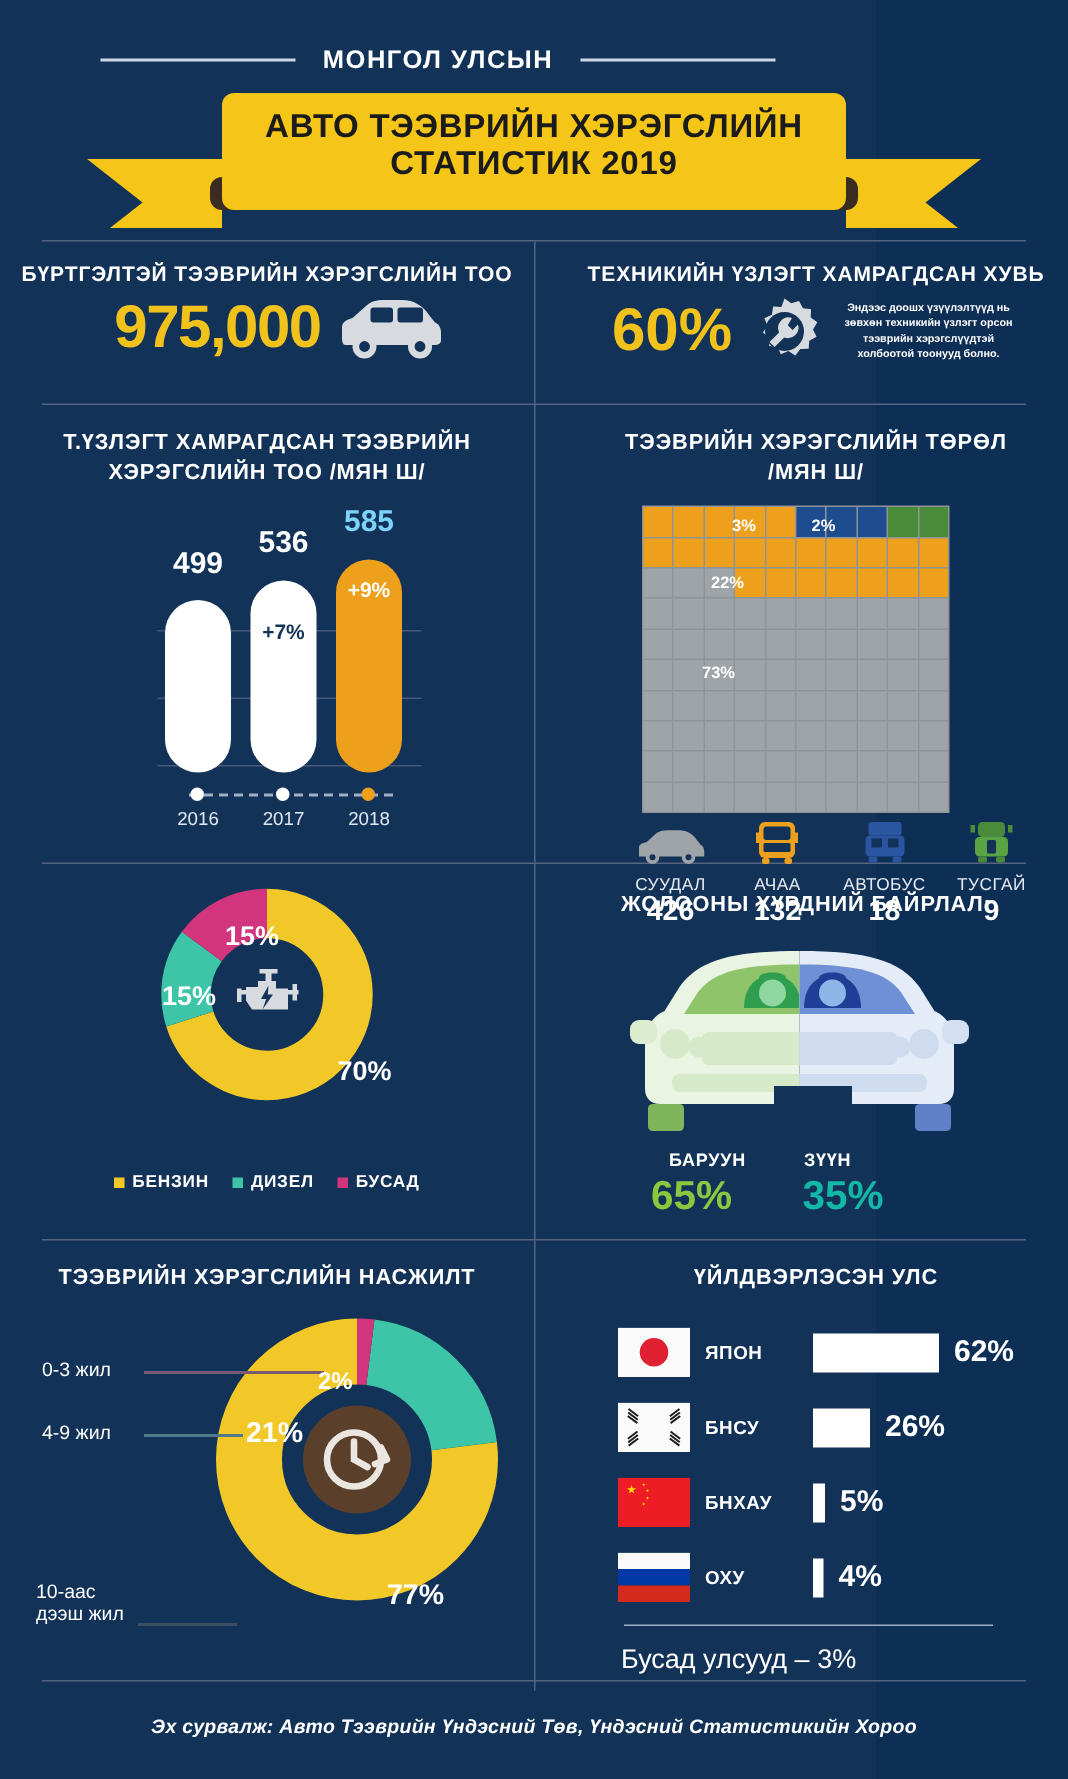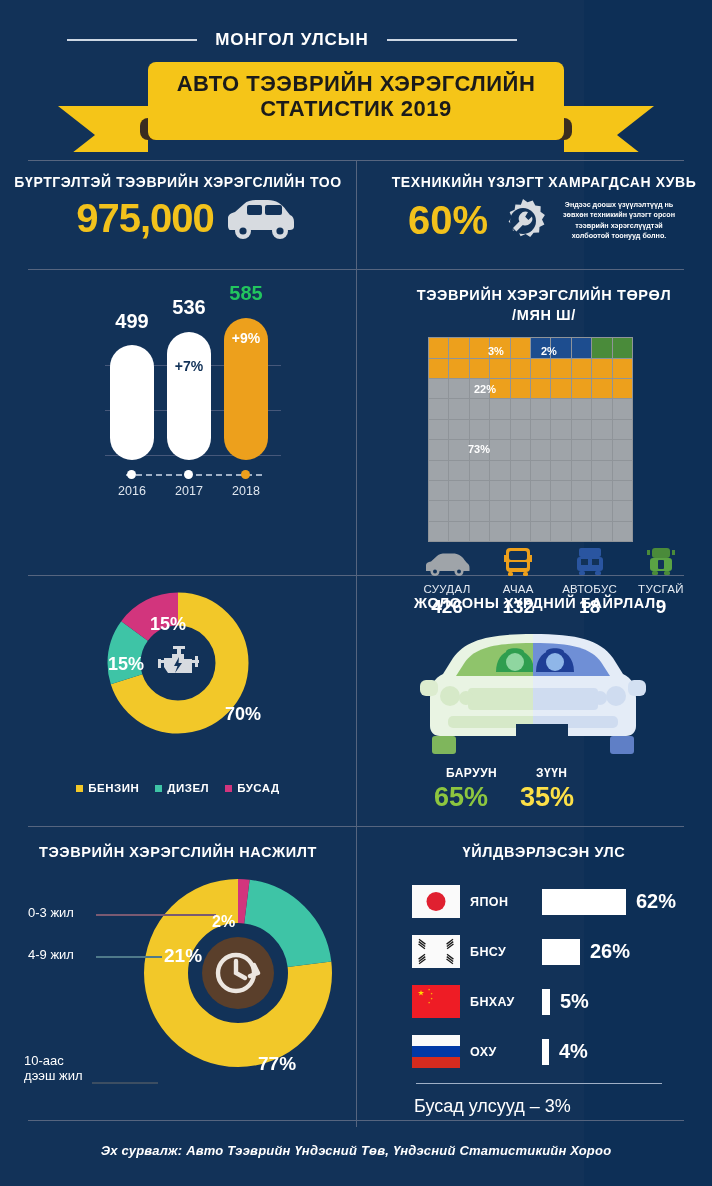--- a/index.html
+++ b/index.html
@@ -197,33 +197,37 @@
           </svg>
           <div class="note">Эндээс доошх үзүүлэлтүүд нь зөвхөн техникийн үзлэгт орсон тээврийн хэрэгслүүдтэй холбоотой тоонууд болно.</div>
         </div>
       </div>
     </div>
 
     <div class="hline"></div>
     <div class="row r2">
 
       <div class="cell cell-l">
+        <div class="sec-title">
+          <span>Т.ҮЗЛЭГТ ХАМРАГДСАН ТЭЭВРИЙН</span><br>
+          <span>ХЭРЭГСЛИЙН ТОО /МЯН Ш/</span>
+        </div>
 
         <div class="barchart">
           <div class="gridline" style="top:95px;"></div>
           <div class="gridline" style="top:140px;"></div>
           <div class="gridline" style="top:185px;"></div>
 
           <div class="bar bar-white" style="left:110px; top:75px; width:44px; height:115px;"></div>
           <div class="bar bar-white" style="left:167px; top:62px; width:44px; height:128px;"></div>
           <div class="bar bar-orange" style="left:224px; top:48px; width:44px; height:142px;"></div>
 
           <div class="bar-label" style="left:102px; top:40px; color:#ffffff;">499</div>
           <div class="bar-label" style="left:159px; top:26px; color:#ffffff;">536</div>
-          <div class="bar-label" style="left:216px; top:12px; color:#22c55e;">585</div>
+          <div class="bar-label" style="left:216px; top:12px; color:#7dd3fc;">585</div>
 
           <div class="bar-pct" style="left:159px; top:88px; color:#123258;">+7%</div>
           <div class="bar-pct" style="left:216px; top:60px; color:#ffffff;">+9%</div>
 
           <div class="axis-line" style="top:204px;"></div>
           <div class="axis-dot" style="left:127px; top:200px; background:#ffffff;"></div>
           <div class="axis-dot" style="left:184px; top:200px; background:#ffffff;"></div>
           <div class="axis-dot" style="left:241px; top:200px; background:#eda01c;"></div>
 
           <div class="axis-year" style="left:107px; top:214px;">2016</div>
@@ -486,21 +490,21 @@
               <path d="M118 44 C118 30 126 22 137 22 C148 22 156 30 156 44 Z" fill="#1f3f96"></path>
               <circle cx="137" cy="34" r="9" fill="#8fb6e8"></circle>
               <path d="M128 29 C128 22 146 22 146 29 L146 24 C146 19 128 19 128 24 Z" fill="#1f3f96"></path>
             </g>
             <rect x="98" y="96" width="52" height="12" fill="#123258"></rect>
           </svg>
 
           <div class="side-lbl" style="left:70px; top:152px; color:#ffffff;">БАРУУН</div>
           <div class="side-lbl" style="left:160px; top:152px; color:#ffffff;">ЗҮҮН</div>
           <div class="side-pct" style="left:58px; top:168px; color:#8dc63f;">65%</div>
-          <div class="side-pct" style="left:144px; top:168px; color:#fde047;">35%</div>
+          <div class="side-pct" style="left:159px; top:168px; color:#14b8a6;">35%</div>
         </div>
       </div>
     </div>
 
     <div class="hline"></div>
     <div class="row r4">
 
       <div class="cell cell-l">
         <div class="sec-title">ТЭЭВРИЙН ХЭРЭГСЛИЙН НАСЖИЛТ</div>
         <div class="age-wrap">

